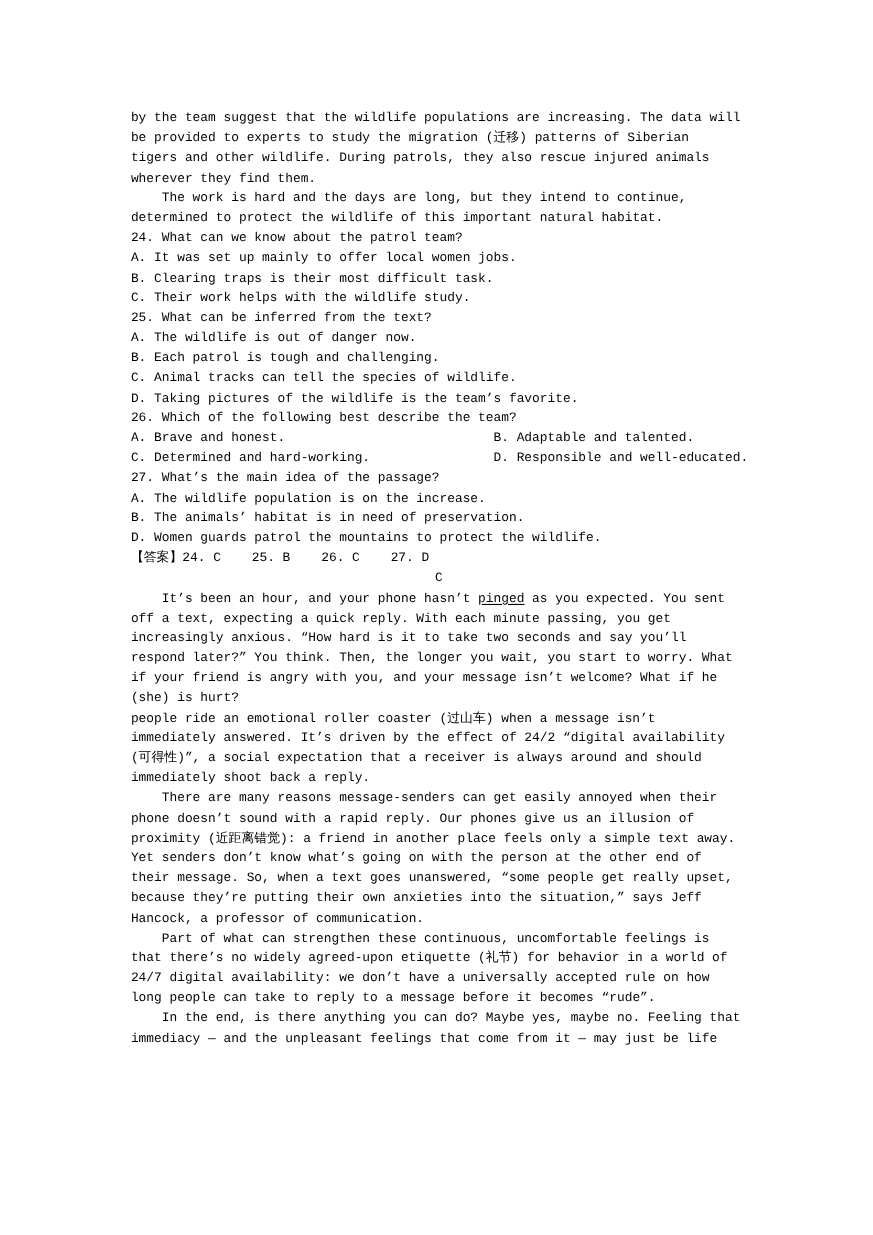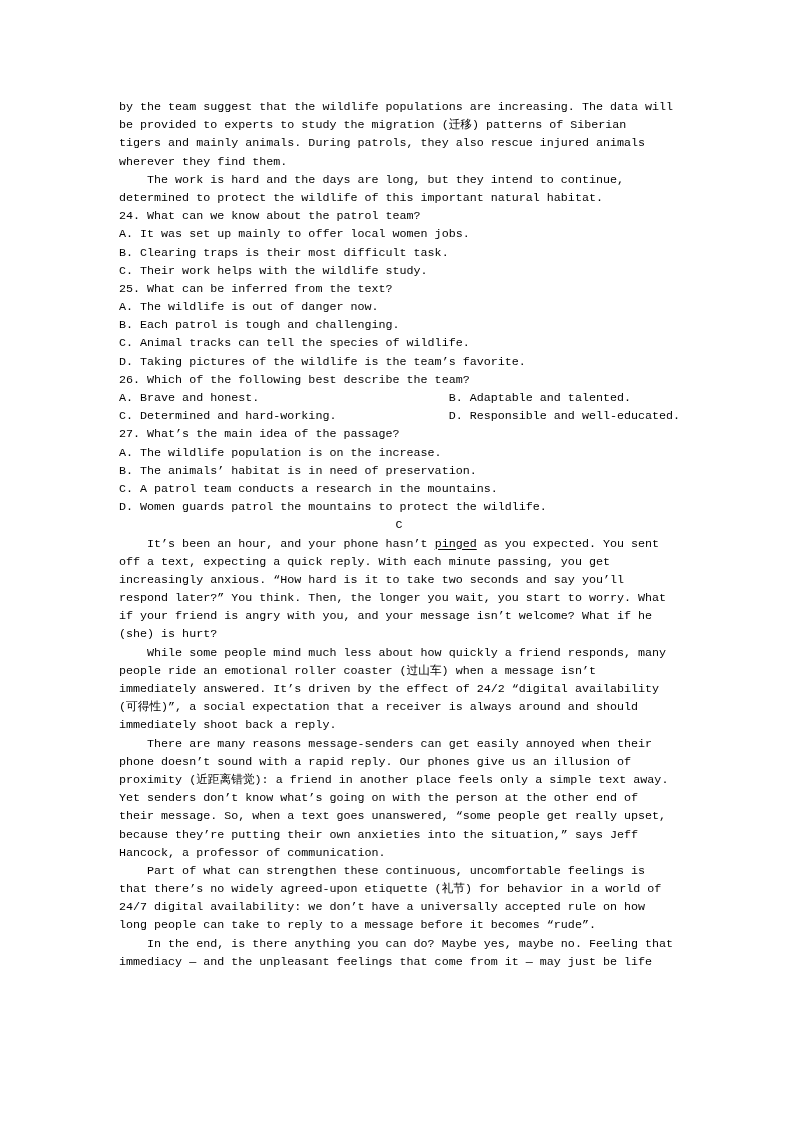--- a/index.html
+++ b/index.html
@@ -34,49 +34,48 @@
   .align-center { text-align: center; }
   .underline { text-decoration: underline; text-underline-offset: 2px; }
 </style>
 </head>
 <body>
 
 <div class="page">
   <div class="doc-body">
       <div class="line"><span class="">by the team suggest that the wildlife populations are increasing. The data will</span></div>
       <div class="line"><span class="">be provided to experts to study the migration (迁移) patterns of Siberian</span></div>
-      <div class="line"><span class="">tigers and mainly animals. During patrols, they also rescue injured animals</span></div>
+      <div class="line"><span class="">tigers and other wildlife. During patrols, they also rescue injured animals</span></div>
       <div class="line"><span class="">wherever they find them.</span></div>
       <div class="line"><span class="">    The work is hard and the days are long, but they intend to continue,</span></div>
       <div class="line"><span class="">determined to protect the wildlife of this important natural habitat.</span></div>
       <div class="line"><span class="">24. What can we know about the patrol team?</span></div>
       <div class="line"><span class="">A. It was set up mainly to offer local women jobs.</span></div>
       <div class="line"><span class="">B. Clearing traps is their most difficult task.</span></div>
       <div class="line"><span class="">C. Their work helps with the wildlife study.</span></div>
       <div class="line"><span class="">25. What can be inferred from the text?</span></div>
       <div class="line"><span class="">A. The wildlife is out of danger now.</span></div>
       <div class="line"><span class="">B. Each patrol is tough and challenging.</span></div>
       <div class="line"><span class="">C. Animal tracks can tell the species of wildlife.</span></div>
       <div class="line"><span class="">D. Taking pictures of the wildlife is the team’s favorite.</span></div>
       <div class="line"><span class="">26. Which of the following best describe the team?</span></div>
       <div class="line"><span class="">A. Brave and honest.                           B. Adaptable and talented.</span></div>
       <div class="line"><span class="">C. Determined and hard-working.                D. Responsible and well-educated.</span></div>
       <div class="line"><span class="">27. What’s the main idea of the passage?</span></div>
       <div class="line"><span class="">A. The wildlife population is on the increase.</span></div>
       <div class="line"><span class="">B. The animals’ habitat is in need of preservation.</span></div>
-      <div class="line"><span class="">C. A patrol team conducts a research in the mountains.</span></div>
       <div class="line"><span class="">D. Women guards patrol the mountains to protect the wildlife.</span></div>
+      <div class="line"><span class="">【答案】24. C    25. B    26. C    27. D</span></div>
       <div class="line align-center"><span class="">C</span></div>
       <div class="line"><span class="">    It’s been an hour, and your phone hasn’t </span><span class="underline">pinged</span><span class=""> as you expected. You sent</span></div>
       <div class="line"><span class="">off a text, expecting a quick reply. With each minute passing, you get</span></div>
       <div class="line"><span class="">increasingly anxious. “How hard is it to take two seconds and say you’ll</span></div>
       <div class="line"><span class="">respond later?” You think. Then, the longer you wait, you start to worry. What</span></div>
       <div class="line"><span class="">if your friend is angry with you, and your message isn’t welcome? What if he</span></div>
       <div class="line"><span class="">(she) is hurt?</span></div>
-      <div class="line"><span class="">    While some people mind much less about how quickly a friend responds, many</span></div>
       <div class="line"><span class="">people ride an emotional roller coaster (过山车) when a message isn’t</span></div>
       <div class="line"><span class="">immediately answered. It’s driven by the effect of 24/2 “digital availability</span></div>
       <div class="line"><span class="">(可得性)”, a social expectation that a receiver is always around and should</span></div>
       <div class="line"><span class="">immediately shoot back a reply.</span></div>
       <div class="line"><span class="">    There are many reasons message-senders can get easily annoyed when their</span></div>
       <div class="line"><span class="">phone doesn’t sound with a rapid reply. Our phones give us an illusion of</span></div>
       <div class="line"><span class="">proximity (近距离错觉): a friend in another place feels only a simple text away.</span></div>
       <div class="line"><span class="">Yet senders don’t know what’s going on with the person at the other end of</span></div>
       <div class="line"><span class="">their message. So, when a text goes unanswered, “some people get really upset,</span></div>
       <div class="line"><span class="">because they’re putting their own anxieties into the situation,” says Jeff</span></div>

